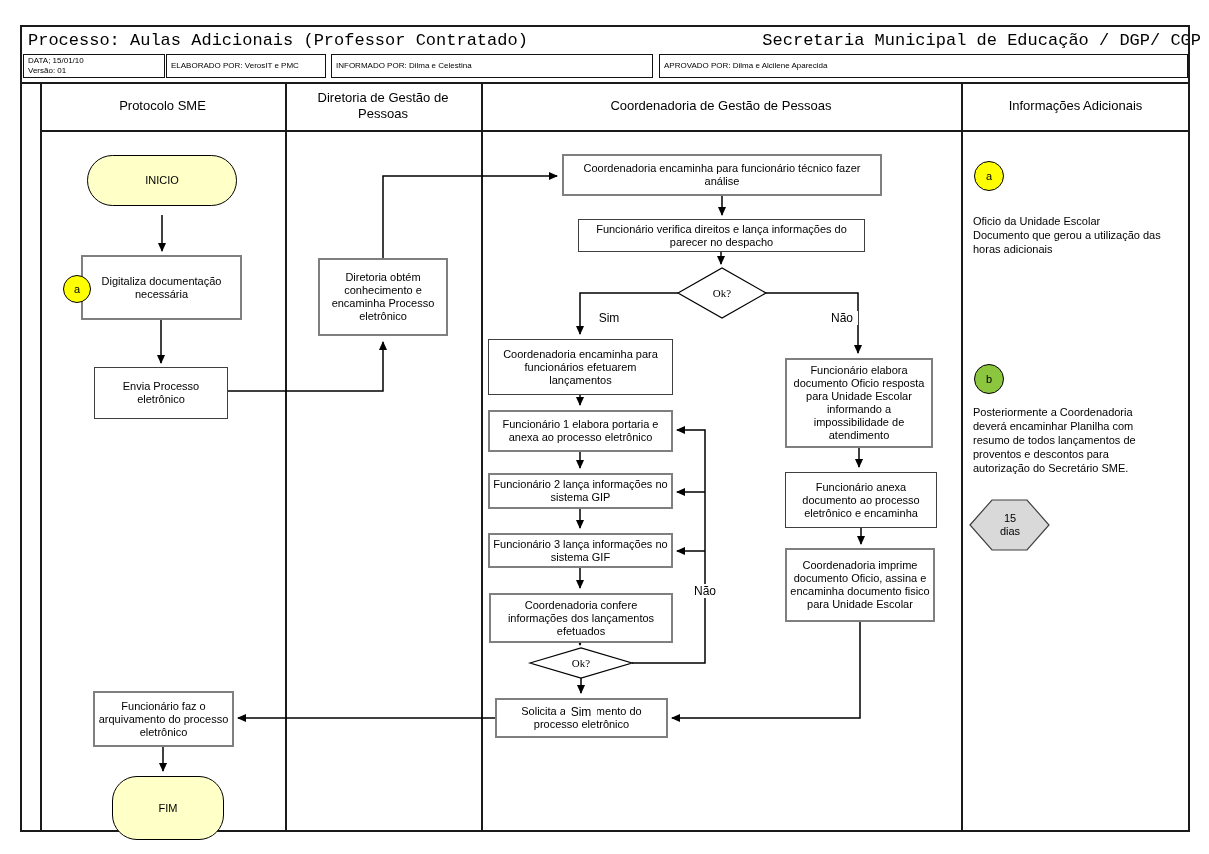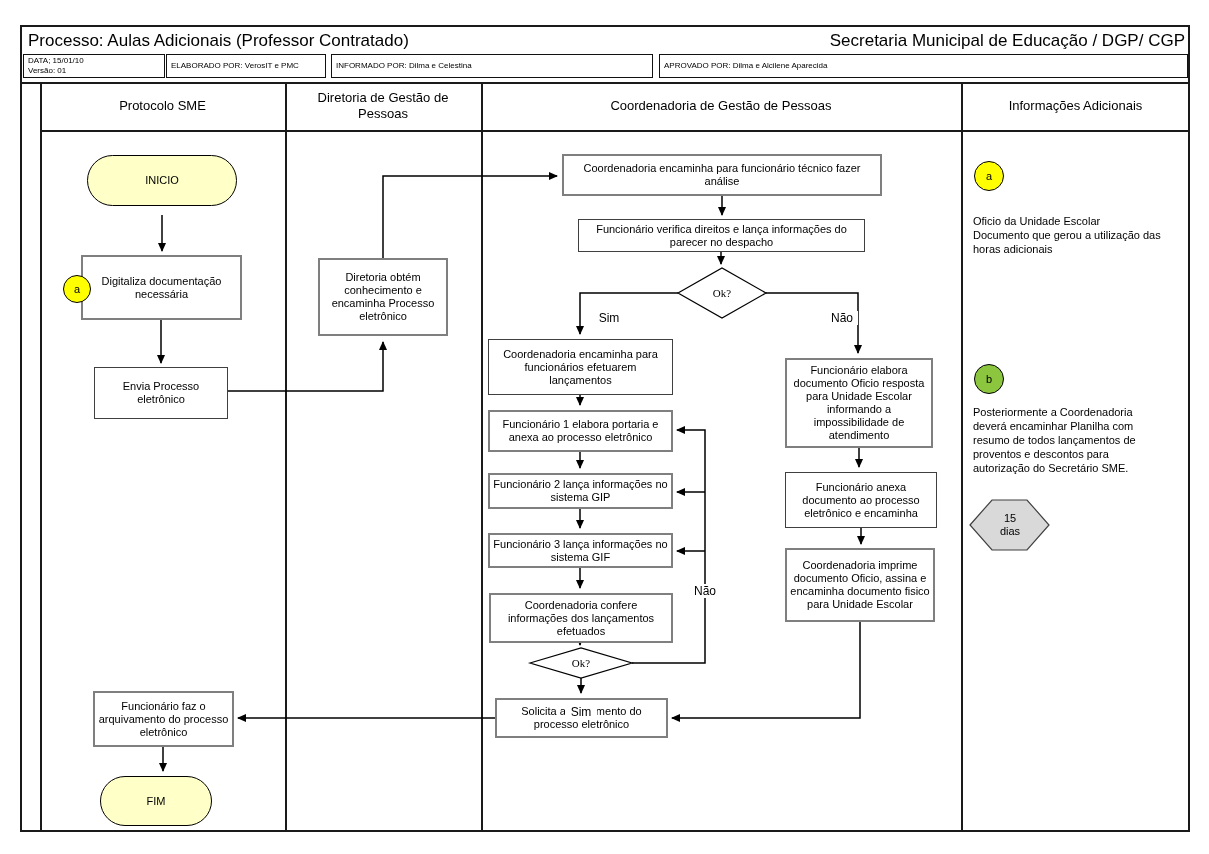--- a/index.html
+++ b/index.html
@@ -6,21 +6,21 @@
   .canvas {
     position:relative; width:1209px; height:854px; background:#fff;
     font-family:"Liberation Sans", sans-serif; color:#000; overflow:hidden;
   }
   .abs { position:absolute; }
   .frame { border:2px solid #1a1a1a; box-sizing:border-box; }
   .hline { background:#1a1a1a; height:2px; }
   .vline { background:#1a1a1a; width:2px; }
   .lane-title { display:flex; align-items:center; justify-content:center; text-align:center;
     font-size:13px; line-height:16px; }
-  .title { font-size:17px; line-height:20px; white-space:nowrap; }
+  .title { font-size:17px; line-height:20px; white-space:nowrap;font-family:Liberation Mono, monospace; }
   .metabox { border:1px solid #111; box-sizing:border-box; font-size:8px; line-height:10px;
     padding:2px 4px; display:flex; flex-direction:column; justify-content:center; background:#fff; }
   .node { position:absolute; display:flex; align-items:center; justify-content:center;
     text-align:center; font-size:11px; line-height:13px; background:#fff;
     box-sizing:border-box; padding:14px 3px; z-index:3; }
   .proc { border:2px solid var(--border-gray,#7f7f7f); }
   .proc-thin { border:1px solid #404040; }
   .stadium { background:var(--node-yellow,#ffffc8); border:1px solid #000; z-index:3; }
   .circle-marker { position:absolute; border-radius:50%; border:1px solid #000;
     display:flex; align-items:center; justify-content:center; font-size:11px; z-index:5; }
@@ -43,21 +43,21 @@
 
   <div class="abs frame grid" style="left:20px;top:25px;width:1170px;height:807px"></div>
   <div class="abs hline grid" style="left:20px;top:82px;width:1170px"></div>
   <div class="abs hline grid" style="left:40px;top:130px;width:1150px"></div>
   <div class="abs vline grid" style="left:40px;top:82px;height:750px"></div>
   <div class="abs vline grid" style="left:285px;top:82px;height:750px"></div>
   <div class="abs vline grid" style="left:481px;top:82px;height:750px"></div>
   <div class="abs vline grid" style="left:961px;top:82px;height:750px"></div>
 
   <div class="abs title" style="left:28px;top:31px">Processo: Aulas Adicionais (Professor Contratado)</div>
-  <div class="abs title" style="right:24px;top:31px;">Secretaria Municipal de Educação / DGP/ CGP</div>
+  <div class="abs title" style="right:8px;top:31px;">Secretaria Municipal de Educação / DGP/ CGP</div>
 
   <div class="abs metabox" style="left:23px;top:54px;width:142px;height:24px">
     <div>DATA; 15/01/10</div>
     <div>Versão: 01</div>
   </div>
   <div class="abs metabox" style="left:166px;top:54px;width:160px;height:24px">ELABORADO POR: VerosIT e PMC</div>
   <div class="abs metabox" style="left:331px;top:54px;width:322px;height:24px">INFORMADO POR: Dilma e Celestina</div>
   <div class="abs metabox" style="left:659px;top:54px;width:529px;height:24px">APROVADO POR: Dilma e Alcilene Aparecida</div>
 
   <div class="abs lane-title" style="left:40px;top:82px;width:245px;height:48px">
@@ -108,21 +108,21 @@
       <polygon points="530,663 581,648 632,663 581,678"></polygon>
     </g>
     <polygon points="970,525 992,500 1027,500 1049,525 1027,550 992,550" fill="var(--hexagon-gray,#d9d9d9)" stroke="#404040" stroke-width="1.2"></polygon>
   </svg>
 
   <div class="node stadium" style="left:87px;top:155px;width:150px;height:51px;border-radius:30px">INICIO</div>
   <div class="node proc" style="left:81px;top:255px;width:161px;height:65px">Digitaliza documentação necessária</div>
   <div class="circle-marker m-yellow" style="left:63px;top:275px;width:26px;height:26px">a</div>
   <div class="node proc-thin" style="left:94px;top:367px;width:134px;height:52px">Envia Processo eletrônico</div>
   <div class="node proc" style="left:93px;top:691px;width:141px;height:56px">Funcionário faz o arquivamento do processo eletrônico</div>
-  <div class="node stadium" style="left:100px;top:776px;width:112px;height:50px;border-radius:25px">FIM</div>
+  <div class="node stadium" style="left:112px;top:776px;width:112px;height:64px;border-radius:25px">FIM</div>
 
   <div class="node proc" style="left:318px;top:258px;width:130px;height:78px">Diretoria obtém conhecimento e encaminha Processo eletrônico</div>
 
   <div class="node proc" style="left:562px;top:154px;width:320px;height:42px">Coordenadoria encaminha para funcionário técnico fazer análise</div>
   <div class="node proc-thin" style="left:578px;top:219px;width:287px;height:33px">Funcionário verifica direitos e lança informações do parecer no despacho</div>
   <div class="diamond-label" style="left:682px;top:284px;width:80px;height:18px">Ok?</div>
   <div class="node proc-thin" style="left:488px;top:339px;width:185px;height:56px">Coordenadoria encaminha para funcionários efetuarem lançamentos</div>
   <div class="node proc" style="left:488px;top:410px;width:185px;height:42px">Funcionário 1 elabora portaria e anexa ao processo eletrônico</div>
   <div class="node proc" style="left:488px;top:473px;width:185px;height:36px">Funcionário 2 lança informações no sistema GIP</div>
   <div class="node proc" style="left:488px;top:533px;width:185px;height:35px">Funcionário 3 lança informações no sistema GIF</div>

